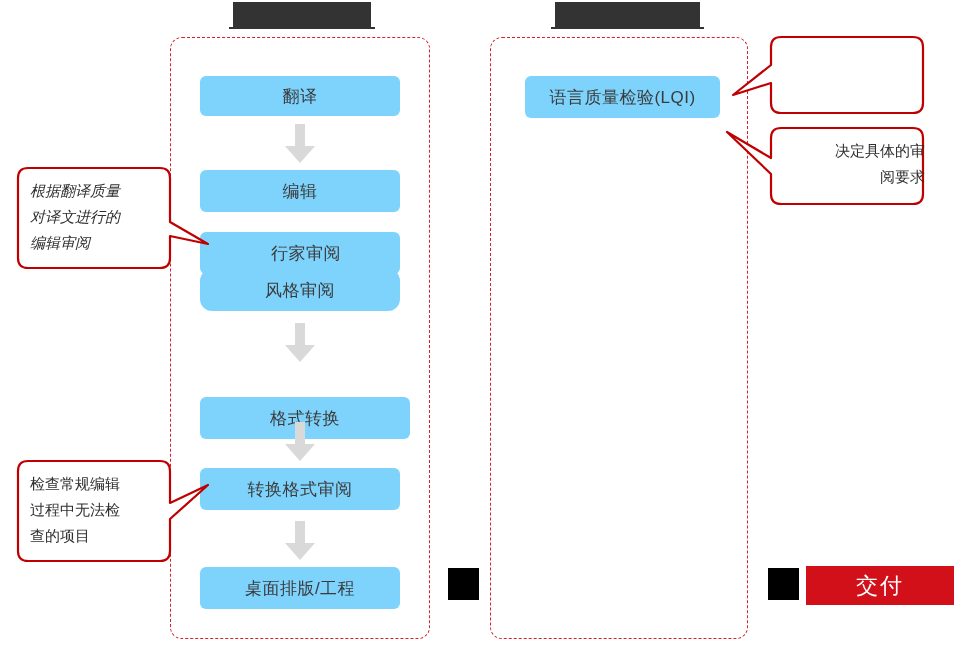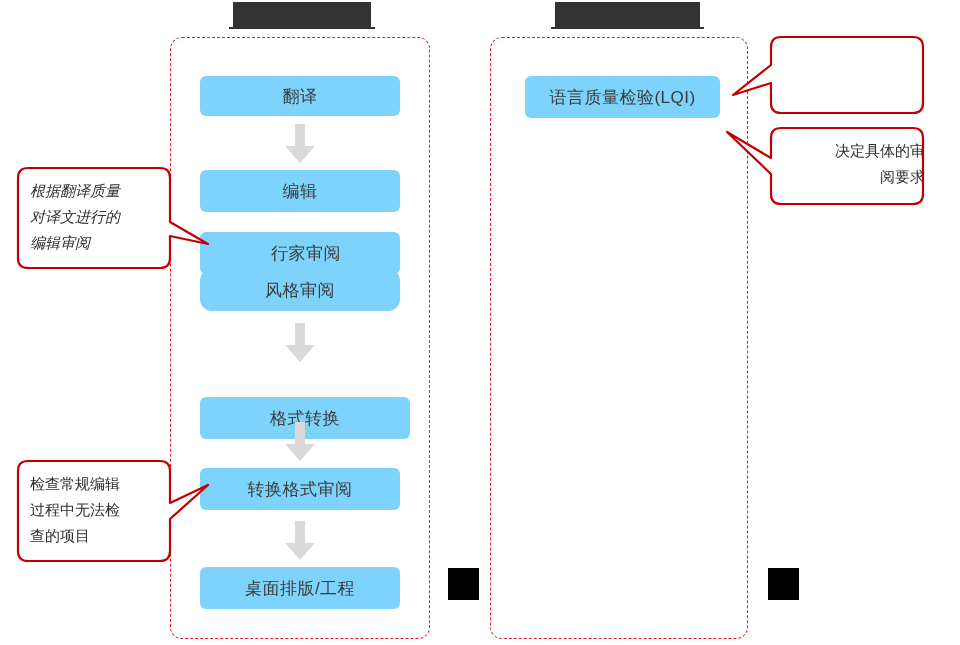--- a/index.html
+++ b/index.html
@@ -247,14 +247,17 @@
                L56 34
                Z" fill="#ffffff" stroke="#c00000" stroke-width="2.2" stroke-linejoin="round"></path>
     </svg>
     <div class="callout-text" style="left:70px; top:14px; width:140px;text-align:right;">决定具体的审
 阅要求</div>
   </div>
 
   <div class="black-redaction" style="left:448px; top:568px; width:31px; height:32px;"></div>
   <div class="black-redaction" style="left:768px; top:568px; width:31px; height:32px;"></div>
 
+  <div class="delivery-box" style="left:806px; top:566px; width:148px; height:39px;">
+    <span>交付</span>
+  </div>
 
 </div>
 
 </body></html>

